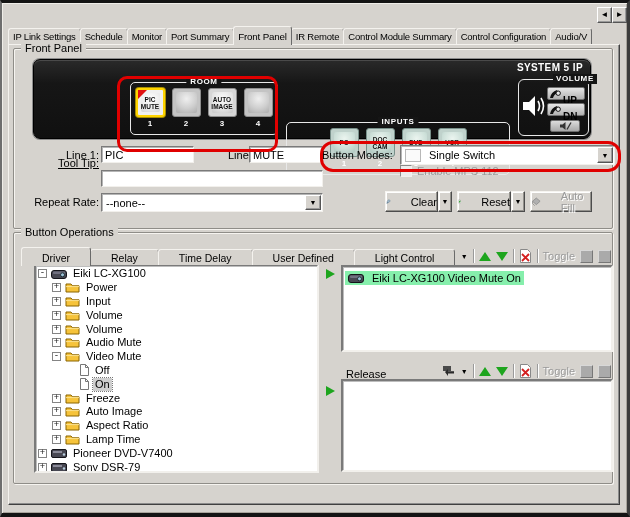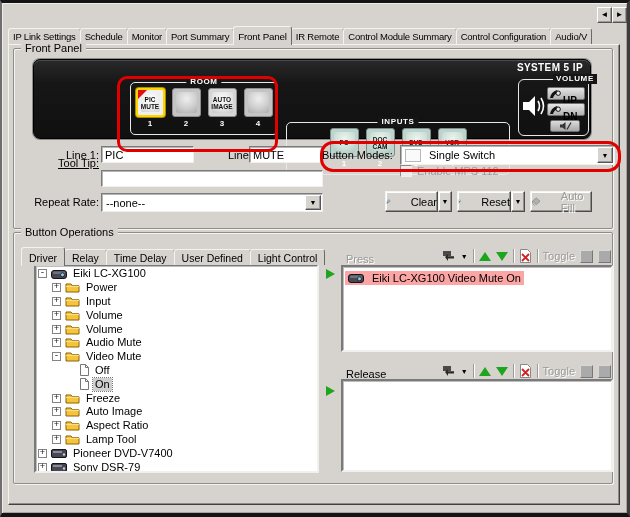--- a/index.html
+++ b/index.html
@@ -75,21 +75,21 @@
   .cblabel{position:absolute;font-size:11px;color:#9a9a9a;line-height:13px;}
 
   .pushbtn{position:absolute;height:21px;background:#d6d3ce;border:1px solid;border-color:#f6f4f0 #4c4c4c #4c4c4c #f6f4f0;
     box-shadow:inset -1px -1px 0 #93918c, inset 1px 1px 0 #fff;display:flex;align-items:center;justify-content:center;gap:20px;
     font-size:11px;color:#000;}
   .pushbtn.mini{width:14px;font-size:7px;}
   .pushbtn.disabled{color:#9a9a9a;text-shadow:1px 1px 0 #fff;}
 
   
   .optabs{position:absolute;left:12px;top:201px;display:flex;align-items:flex-end;height:19px;z-index:3;}
-  .otab{flex:0 0 auto;white-space:nowrap;font-size:10.5px;background:#d6d3ce;padding:2px 7px;height:16px;
+  .otab{flex:0 0 auto;white-space:nowrap;font-size:10.5px;background:#d6d3ce;padding:2px 20px;height:16px;
     border:1px solid;border-color:#f4f2ee #6a6a6a #6a6a6a #f4f2ee;border-bottom:none;border-top-left-radius:3px;border-top-right-radius:3px;margin-right:-1px;}
   .otab.active{height:19px;padding-top:4px;margin-bottom:-1px;z-index:4;position:relative;}
 
   .treebox{position:absolute;left:25px;top:219px;width:285px;height:209px;background:#fff;
     border:2px solid;border-color:#7a7a7a #f2f0ec #f2f0ec #7a7a7a;box-shadow:inset 1px 1px 0 rgba(90,90,90,.4);
     overflow:hidden;padding-top:1px;}
   .tree-row{display:flex;align-items:center;height:13.8px;font-size:11px;color:#000;white-space:nowrap;}
   .twisty{width:9px;height:9px;background:#fff;border:1px solid #848484;font-size:9px;line-height:7px;text-align:center;
     margin-right:4px;flex:0 0 auto;font-family:"Liberation Mono","DejaVu Sans Mono",monospace;color:#222;}
   .twisty-sp{width:13px;flex:0 0 auto;}
@@ -105,21 +105,21 @@
   .tbi{display:inline-flex;align-items:center;justify-content:center;}
   .caret{font-size:7px;color:#000;}
   .tri-up{width:0;height:0;border-bottom:9px solid #1ea51e;border-left:6px solid transparent;border-right:6px solid transparent;}
   .tri-down{width:0;height:0;border-top:9px solid #1ea51e;border-left:6px solid transparent;border-right:6px solid transparent;}
   .togglelbl{font-size:11px;color:#9a9a9a;text-shadow:1px 1px 0 #fff;}
   .togglesq{width:13px;height:13px;background:#aaa;border:1px solid;border-color:#d8d8d8 #777 #777 #d8d8d8;}
 
   .oplist{position:absolute;width:272px;background:#fff;border:2px solid;border-color:#7a7a7a #f2f0ec #f2f0ec #7a7a7a;
     box-shadow:inset 1px 1px 0 rgba(90,90,90,.4);padding:2px;}
   .op-item{display:inline-flex;align-items:center;gap:4px;font-size:11px;height:14px;padding:0 3px;}
-  .op-item.sel{background:#fca5a5;}
+  .op-item.sel{background:#86efac;}
 
   
   .annotation{position:absolute;border:3px solid #e00000;border-radius:10px;pointer-events:none;z-index:60;}
 </style>
 </head>
 <body>
 
 <div class="window">
 
   <div class="tabstrip" id="main-tabs">
@@ -448,21 +448,21 @@
           <span class="tlabel">Aspect Ratio</span>
         </div>
         <div class="tree-row" style="padding-left: 16px;">
           <span class="twisty">+</span>
           <span class="ticon">
             <svg width="15" height="11" viewBox="0 0 15 11">
               <path d="M1 2 h5 l1.5 1.8 H14 V10 H1 Z" fill="#f6c33a" stroke="#8a6400"></path>
               <path d="M1 4.6 H14" stroke="#fbe290"></path>
             </svg>
           </span>
-          <span class="tlabel">Lamp Tool</span>
+          <span class="tlabel">Lamp Time</span>
         </div>
         <div class="tree-row" style="padding-left: 2px;">
           <span class="twisty">+</span>
           <span class="ticon">
             <svg width="16" height="10" viewBox="0 0 16 10">
               <rect x="0.5" y="1.5" width="15" height="8" rx="1.5" fill="#474752" stroke="#14141a"></rect>
               <rect x="2" y="3" width="9" height="2" fill="#8a8a98"></rect>
               <circle cx="13" cy="6.5" r="1.2" fill="#b8cede"></circle>
             </svg>
           </span>

